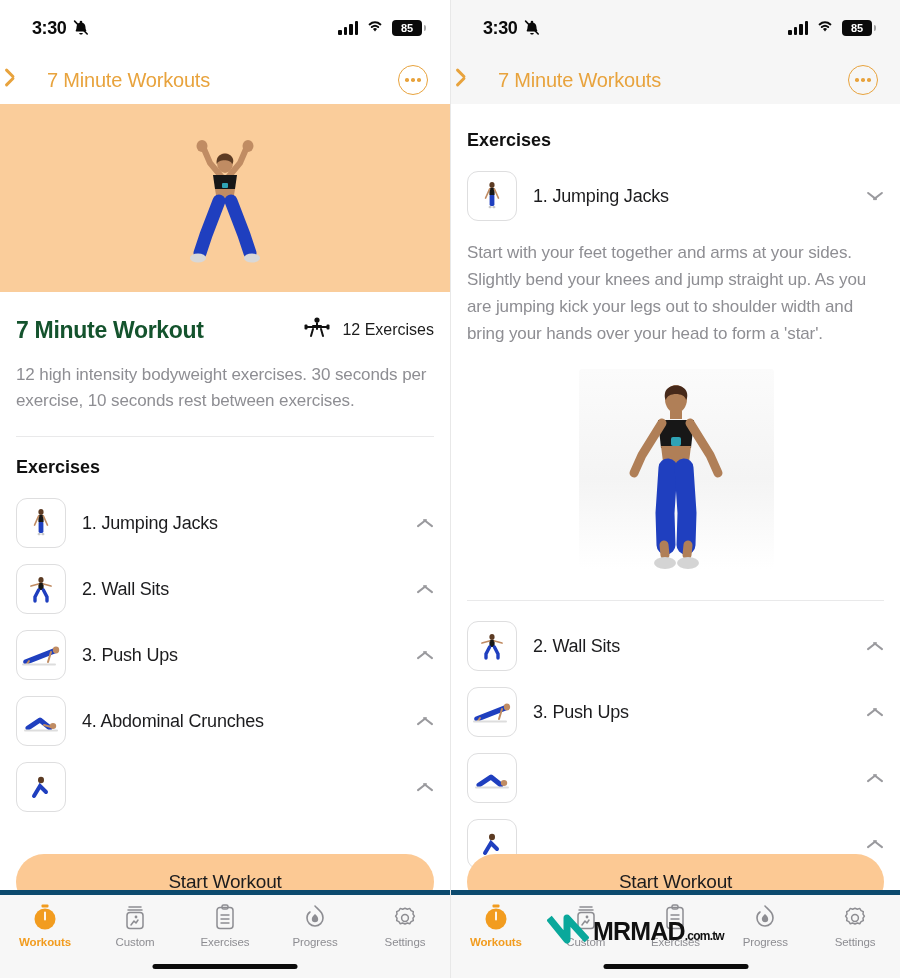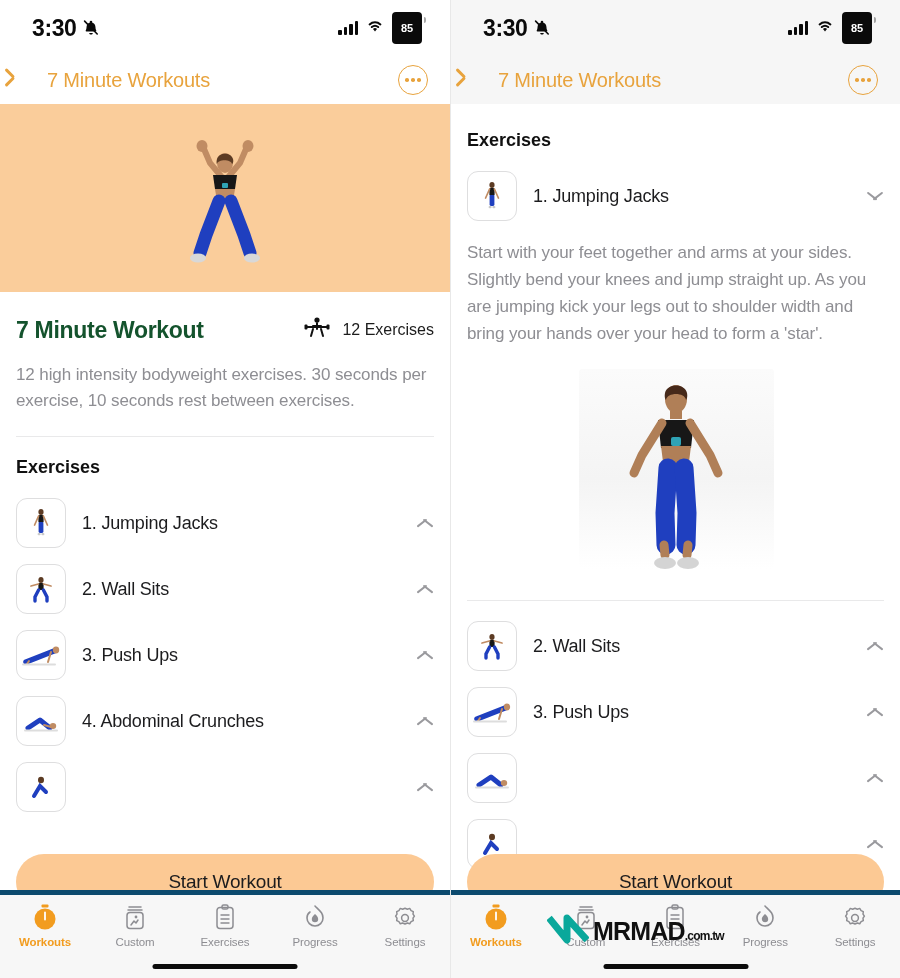--- a/index.html
+++ b/index.html
@@ -21,31 +21,31 @@
   
   .statusbar {
     height: 56px;
     display: flex; align-items: center;
     justify-content: space-between;
     padding: 0 28px 0 32px;
     background: #ffffff;
   }
   .phone.right .statusbar { background: #f6f6f6; }
   .status-left { display: flex; align-items: center; gap: 7px; }
-  .status-time { font-size: 23px; font-weight: bold; color: #0a0a0a; letter-spacing: -0.4px; text-align: right; }
+  .status-time { font-size: 18px; font-weight: bold; color: #0a0a0a; letter-spacing: -0.4px; text-align: right; }
   .bell-mute { width: 16px; height: 18px; position: relative; }
   .status-right { display: flex; align-items: center; gap: 8px; }
   .sig { display: flex; align-items: flex-end; gap: 2px; height: 14px; }
   .sig i { display: block; width: 3.5px; background: #0a0a0a; border-radius: 1px; }
   .sig i:nth-child(1){ height: 5px; }
   .sig i:nth-child(2){ height: 8px; }
   .sig i:nth-child(3){ height: 11px; }
   .sig i:nth-child(4){ height: 14px; }
   .batt {
-    width: 30px; height: 32px; border-radius: 4px;
+    width: 30px; height: 16px; border-radius: 4px;
     background: #0a0a0a; color: #fff;
     font-size: 11px; font-weight: bold;
     display: flex; align-items: center; justify-content: center;
     position: relative; letter-spacing: -0.2px;
   }
   .batt::after {
     content: ""; position: absolute; right: -4px; top: 5px;
     width: 2.5px; height: 6px; border-radius: 0 2px 2px 0;
     background: rgba(10,10,10,0.35);
   }

